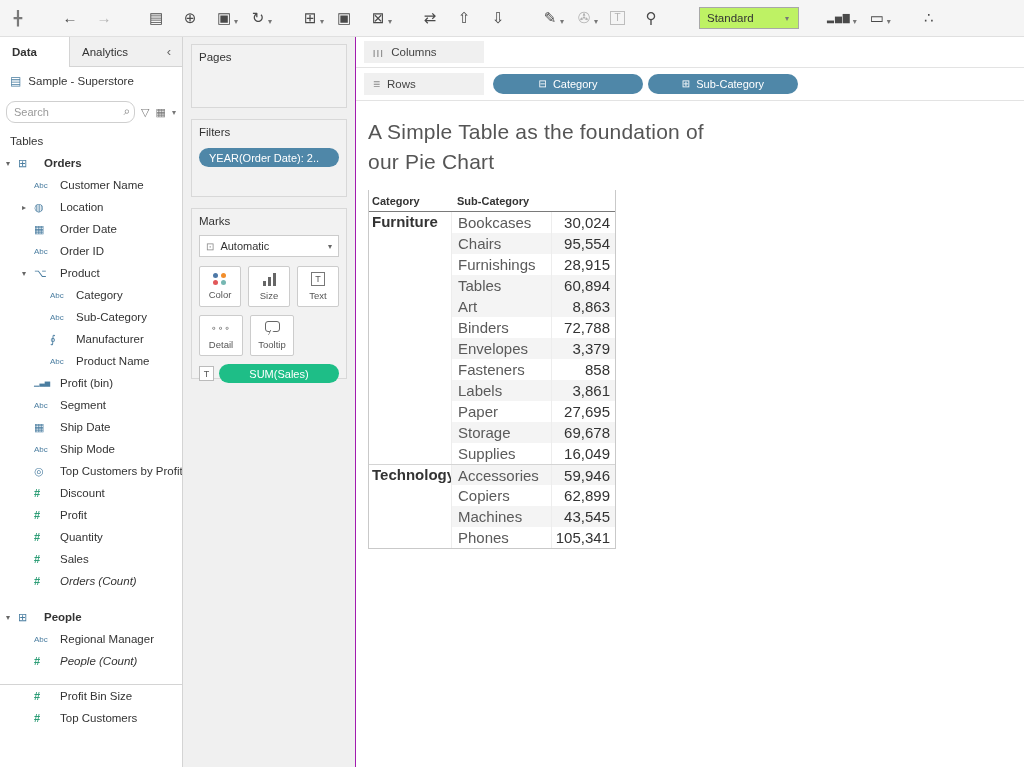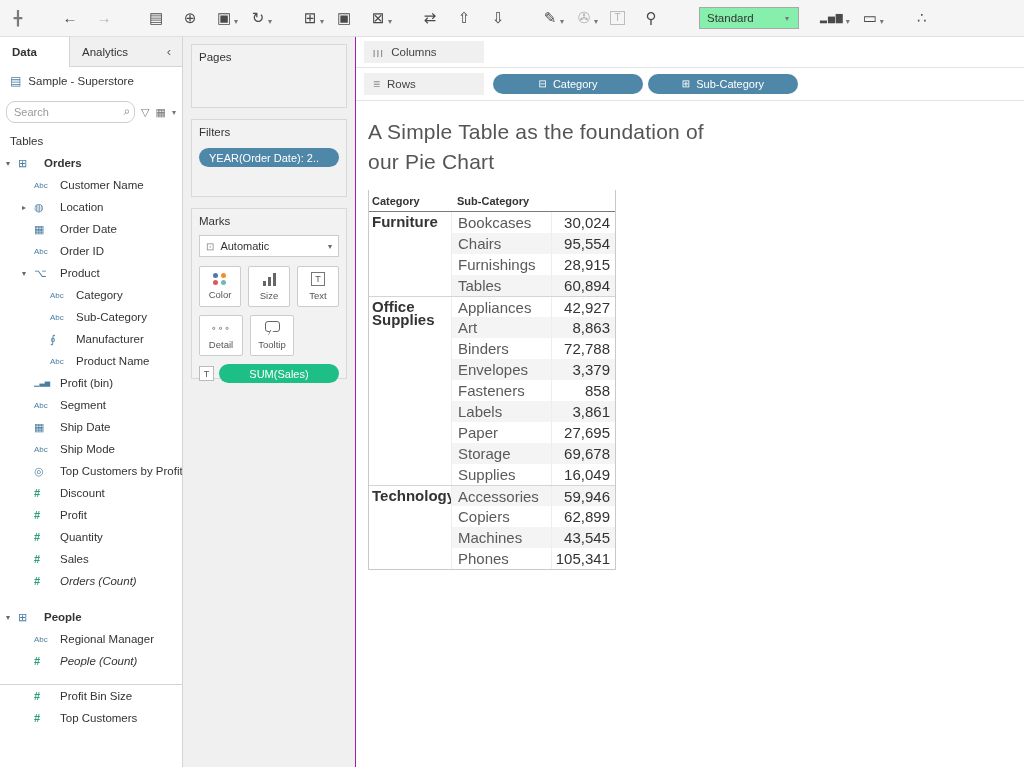--- a/index.html
+++ b/index.html
@@ -10,21 +10,21 @@
 .toolbar{height:37px;display:flex;align-items:center;background:#f5f5f5;border-bottom:1px solid #e0e0e0;padding-left:10px}
 .tb-icons{display:flex;align-items:center}
 .tbtn{display:flex;align-items:flex-end;margin-right:10px;cursor:pointer}
 .tbtn.gap{margin-left:18px}
 .tico{font-size:15px;color:#4a4a4a;line-height:18px;min-width:16px;text-align:center}
 .tico.logo{color:#7a7a7a;font-size:14px}
 .tico.dim{color:#b2b2b2}
 .tico.boxed{border:1px solid #bdbdbd;font-size:10px;line-height:12px;min-width:15px;color:#b2b2b2}
 .tico.small{font-size:9px;letter-spacing:1px}
 .tcaret{font-size:8px;color:#777;margin-left:2px;line-height:11px;min-width:6px}
-.std-select{height:22px;background:#86efac;border:1px solid #a8a8a8;display:flex;align-items:center;justify-content:space-between;width:100px;padding:0 7px;margin:0 21px 0 22px;font-size:11.5px;color:#333;cursor:pointer}
+.std-select{height:22px;background:#bef264;border:1px solid #a8a8a8;display:flex;align-items:center;justify-content:space-between;width:100px;padding:0 7px;margin:0 28px 0 22px;font-size:11.5px;color:#333;cursor:pointer}
 
 .main{display:flex;height:730px}
 
 .sidebar{width:183px;border-right:1px solid #d4d4d4;display:flex;flex-direction:column;background:#fff;flex:none}
 .tabs{display:flex;height:30px;flex:none}
 .tab{display:flex;align-items:center;font-size:11.5px;cursor:pointer}
 .tab-data{width:70px;padding-left:12px;font-weight:700;background:#fff;border-right:1px solid #d4d4d4}
 .tab-analytics{flex:1;padding-left:12px;background:#f0f0f0;border-bottom:1px solid #d4d4d4;color:#333}
 .tab-collapse{width:26px;background:#f0f0f0;border-bottom:1px solid #d4d4d4;justify-content:center;color:#666;font-size:13px}
 .ds-row{height:27px;display:flex;align-items:center;gap:7px;padding-left:10px;flex:none}
@@ -513,25 +513,20 @@
               <div class="tc subc">Furnishings</div>
               <div class="tc valc">28,915</div>
             </div>
 
             <div class="trow band">
               <div class="tc catc"></div>
               <div class="tc subc">Tables</div>
               <div class="tc valc">60,894</div>
             </div>
 
-            <div class="trow gtop">
-              <div class="tc catc">Office Supplies</div>
-              <div class="tc subc">Appliances</div>
-              <div class="tc valc">42,927</div>
-            </div>
 
             <div class="trow band">
               <div class="tc catc"></div>
               <div class="tc subc">Art</div>
               <div class="tc valc">8,863</div>
             </div>
 
             <div class="trow">
               <div class="tc catc"></div>
               <div class="tc subc">Binders</div>

